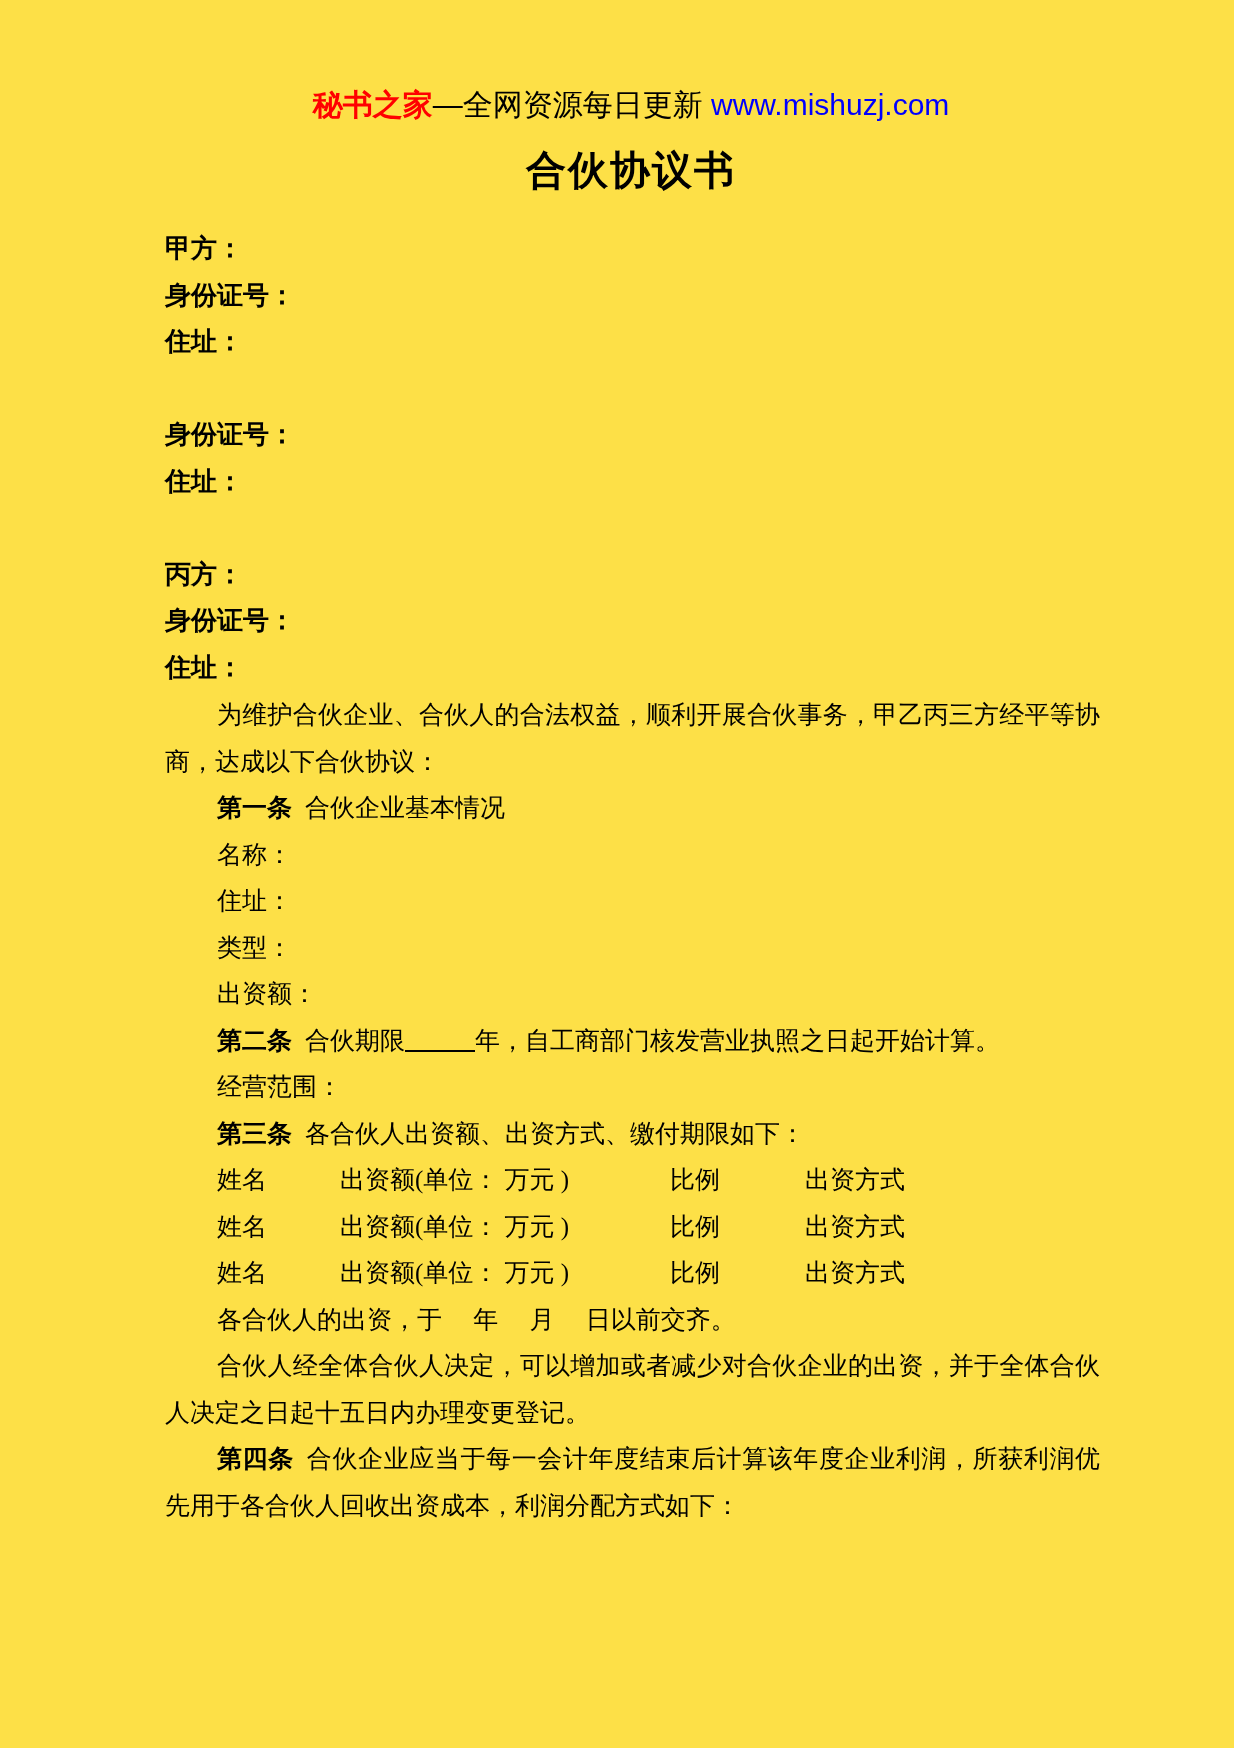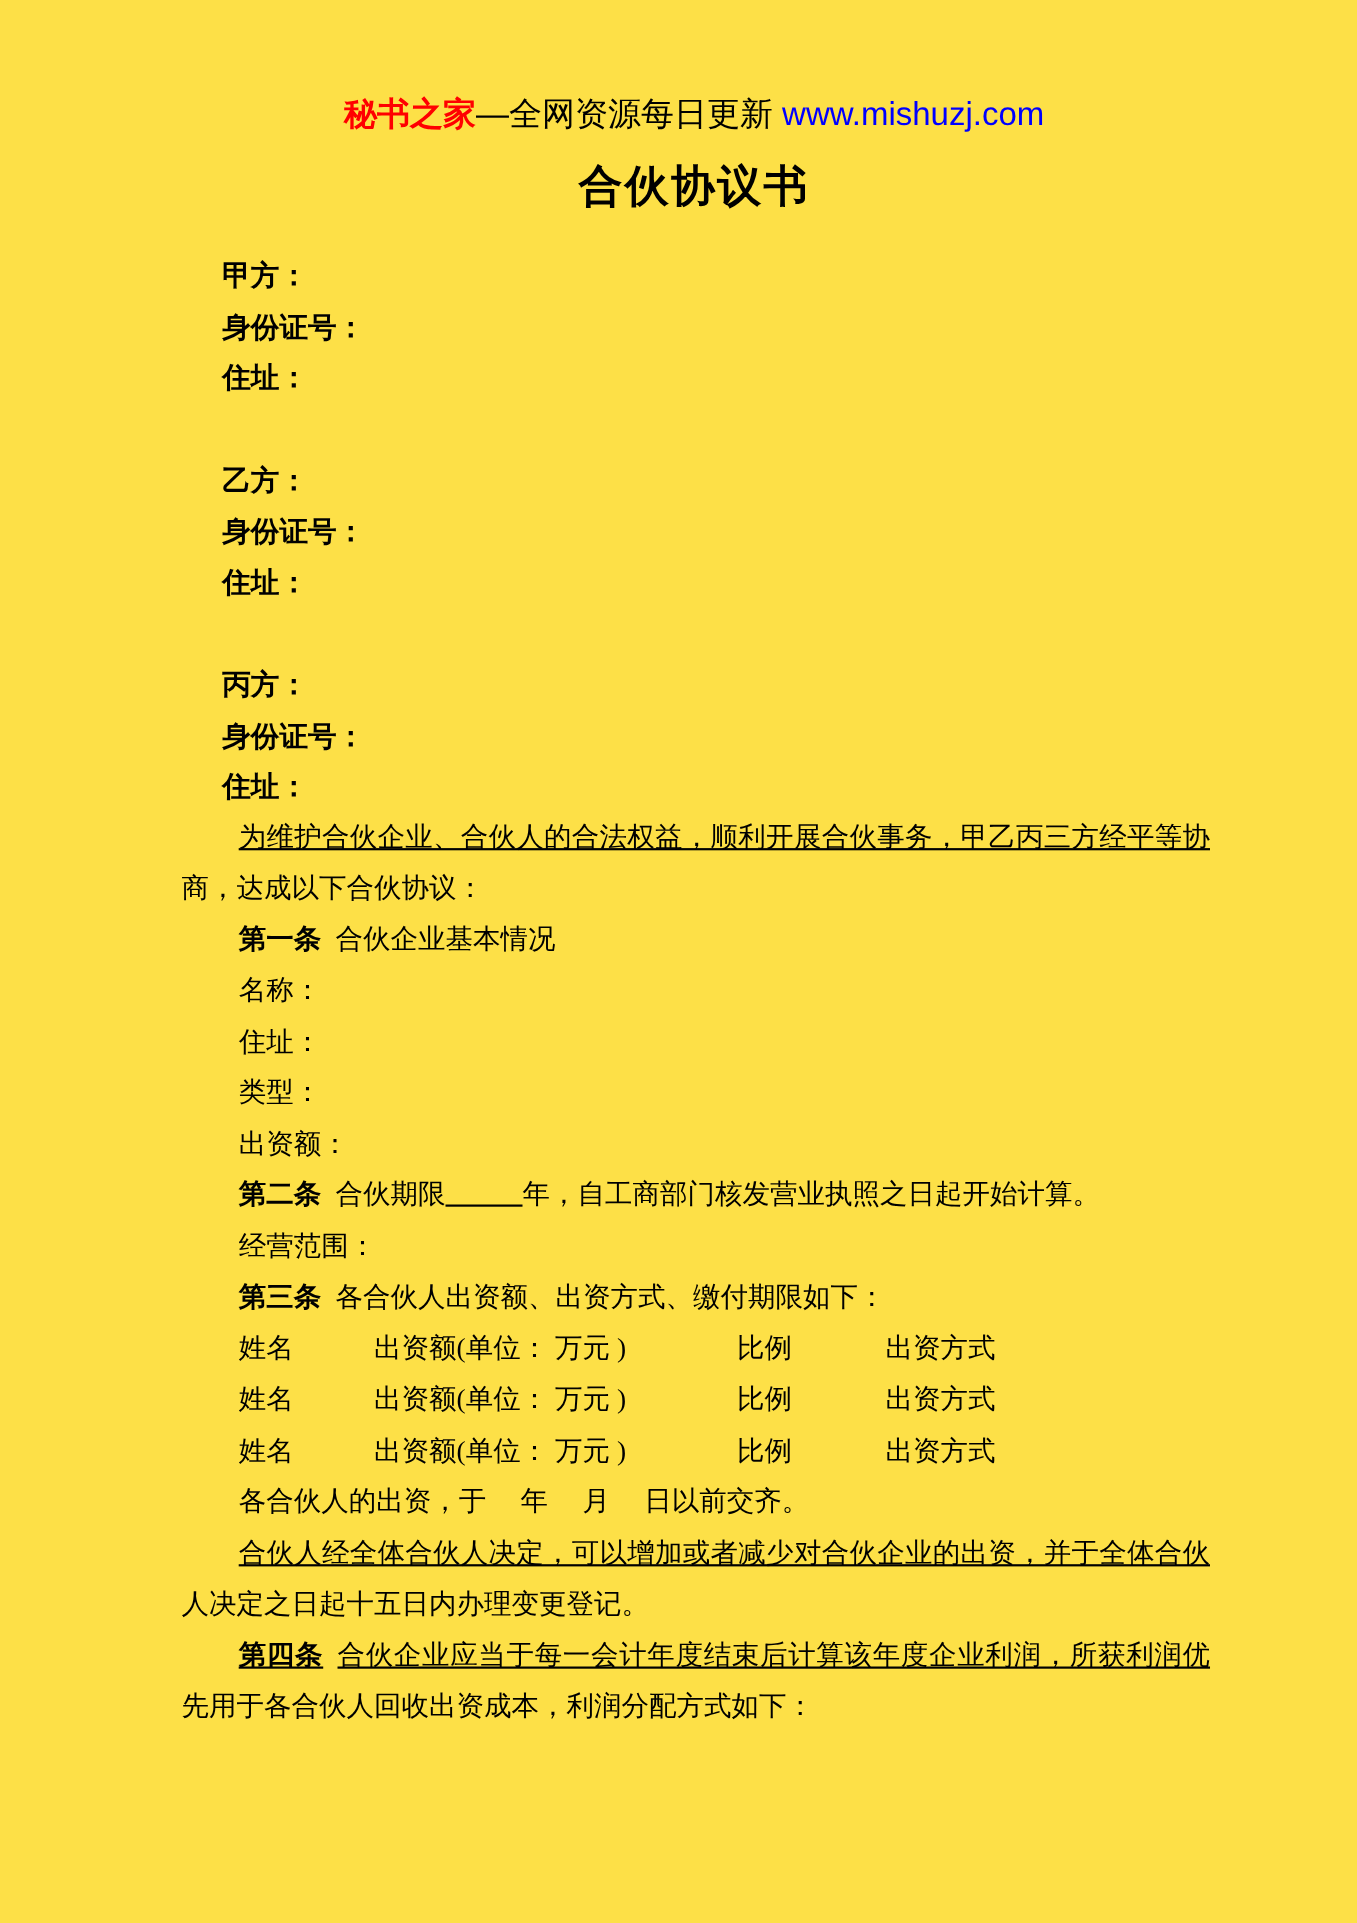--- a/index.html
+++ b/index.html
@@ -50,27 +50,25 @@
     font-size: 25px;
     line-height: 46.5px;
   }
   .line { min-height: 46.5px; white-space: nowrap; }
   .blank-line { height: 46.5px; }
   .indent { padding-left: 52px; }
   .fill {
     white-space: normal;
     text-align: justify;
     text-align-last: justify;
-    text-decoration: underline;
   }
   .party-label {
-    font-family: Liberation Sans, sans-serif;
+    font-family: Liberation Mono, monospace;
     font-weight: bold;
     font-size: 26px;
-    margin-left: 37px;
   }
   .clause-num { font-weight: bold; margin-right: 13px; }
   .u-blank {
     display: inline-block;
     width: 70px;
     border-bottom: 2px solid #000000;
     transform: translateY(3px);
   }
   .contrib-row { position: relative; height: 46.5px; }
   .contrib-row span { position: absolute; top: 0; white-space: nowrap; }
@@ -90,21 +88,20 @@
 
   <div class="doc-title">合伙协议书</div>
 
   <div class="content">
 
     <div class="line party-label">甲方：</div>
     <div class="line party-label">身份证号：</div>
     <div class="line party-label">住址：</div>
     <div class="blank-line"></div>
 
-    <div class="line party-label">乙方：</div>
     <div class="line party-label">身份证号：</div>
     <div class="line party-label">住址：</div>
     <div class="blank-line"></div>
 
     <div class="line party-label">丙方：</div>
     <div class="line party-label">身份证号：</div>
     <div class="line party-label">住址：</div>
 
     <div class="line indent fill">为维护合伙企业、合伙人的合法权益，顺利开展合伙事务，甲乙丙三方经平等协</div>
     <div class="line">商，达成以下合伙协议：</div>

